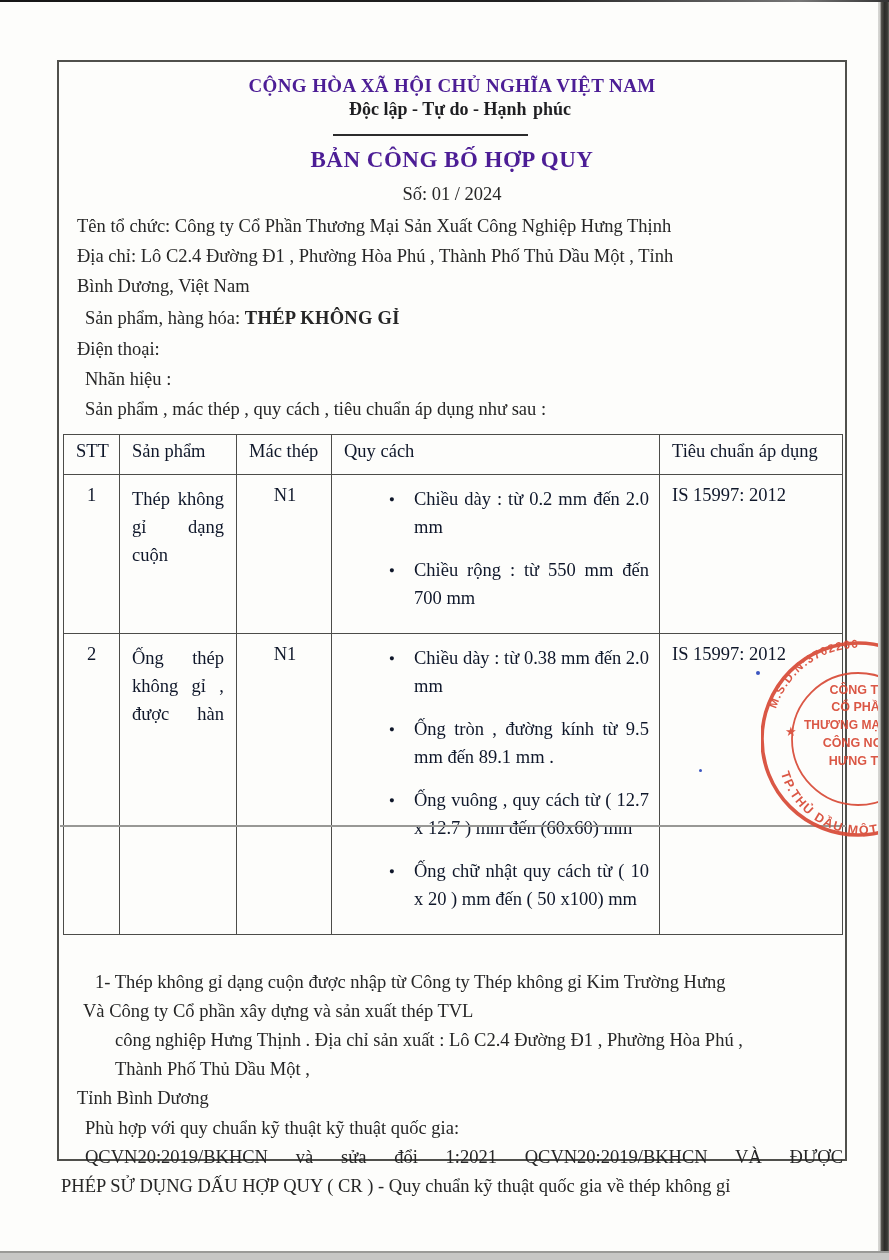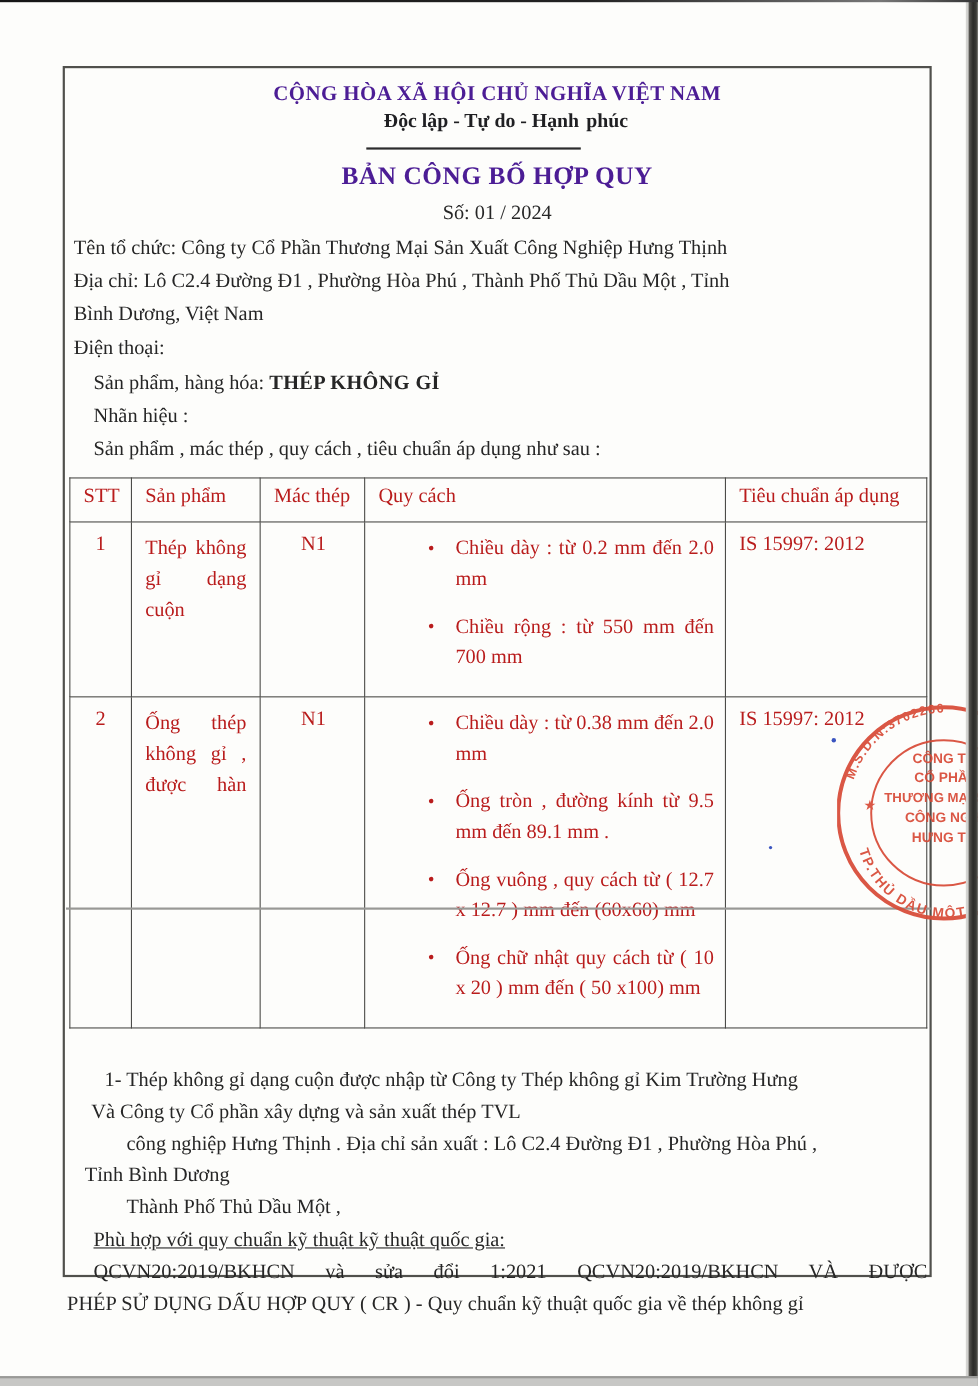--- a/index.html
+++ b/index.html
@@ -22,30 +22,30 @@
   .doc-box {
     position:absolute; left:57px; top:60px; width:790px; height:1101px;
     border:2px solid #50504c;
   }
   .vn-title { margin-top:13px; text-align:center; font-size:19px; font-weight:bold; letter-spacing:.4px; color:#4c1d95; }
   .motto { margin-top:2px; text-align:center; font-size:18px; font-weight:bold; color:#1f1f22; }
   .motto .u { border-bottom:2.5px solid #2c2c2c; padding:0 2px 15px 16px;margin-top:20px; }
   .doc-title { margin-top:27px; text-align:center; font-size:23px; font-weight:bold; letter-spacing:.5px; color:#4c1d95; }
   .doc-no { margin-top:11px; text-align:center; font-size:18.5px; }
 
-  .line { font-size:18.5px; line-height:30px; margin-left:8px; margin-right:14px; }
+  .line { font-size:18.5px; line-height:30px; margin-left:18px; margin-right:14px; }
   .ml26 { margin-left:26px; }
   .org { margin-top:6px; }
   .phone { margin-top:1px; }
   .product { margin-top:2px; }
   .product b { font-weight:bold; letter-spacing:.3px; }
 
   table.spec {
     margin:10px 0 16px 4px; border-collapse:collapse; width:779px;
-    table-layout:fixed; font-size:18.5px; color:#b91c1c;
+    table-layout:fixed; font-size:18.5px; color:#0f172a;
   }
   table.spec th, table.spec td { border:1.6px solid #4c4c49; font-weight:normal; vertical-align:top; }
   table.spec th { height:40px; text-align:left; padding:6px 10px 4px 12px; }
   th.c-stt, td.c-stt { width:56px; text-align:center; padding-left:4px; padding-right:4px; }
   th.c-sp,  td.c-sp  { width:117px; }
   th.c-mt,  td.c-mt  { width:95px; }
   th.c-qc,  td.c-qc  { width:328px; }
   th.c-tc,  td.c-tc  { width:183px; }
   td { padding:10px 10px 6px 12px; }
   td.c-stt { text-align:center; }
@@ -57,21 +57,21 @@
   ul.qc li::before { content:"●"; position:absolute; left:2px; top:0; font-size:9.5px; line-height:28px; }
   .table-echo { position:absolute; left:1px; top:763px; width:786px; height:2px; background:#989895; }
 
   .notes { margin-top:33px; }
   .nline { font-size:18.5px; line-height:29px; margin-right:2px; }
   .n-i1 { margin-left:36px; }
   .n-i2 { margin-left:24px; }
   .n-just { margin-left:36px; text-align:justify; text-align-last:justify; }
   .n-i3 { margin-left:56px; }
   .n-prov { margin-left:18px; }
-  .n-conf { margin-left:26px; margin-top:1px;text-decoration:underline; }
+  .n-conf { margin-left:26px; margin-top:1px; }
   .n-qcvn { margin-left:26px; text-align:justify; text-align-last:justify; }
   .n-last { margin-left:2px; }
 
   .stamp { position:absolute; left:761px; top:636px; width:200px; height:205px; z-index:5; opacity:.92; }
   .stamp text { font-family:"Liberation Sans","DejaVu Sans",sans-serif; font-weight:bold; }
 </style>
 </head>
 <body>
 
 <div class="page">
@@ -82,22 +82,22 @@
 
     <div class="vn-title">CỘNG HÒA XÃ HỘI CHỦ NGHĨA VIỆT NAM</div>
     <div class="motto"><span class="u">Độc lập - Tự do - Hạnh</span><span> phúc</span></div>
 
     <div class="doc-title">BẢN CÔNG BỐ HỢP QUY</div>
     <div class="doc-no">Số: 01 / 2024</div>
 
     <div class="line org">Tên tổ chức: Công ty Cổ Phần Thương Mại Sản Xuất Công Nghiệp Hưng Thịnh</div>
     <div class="line">Địa chỉ: Lô C2.4 Đường Đ1 , Phường Hòa Phú , Thành Phố Thủ Dầu Một , Tỉnh</div>
     <div class="line">Bình Dương, Việt Nam</div>
+    <div class="line ml26 product"><span>Sản phẩm, hàng hóa: </span><b>THÉP KHÔNG GỈ</b></div>
     <div class="line phone">Điện thoại:</div>
-    <div class="line ml26 product"><span>Sản phẩm, hàng hóa: </span><b>THÉP KHÔNG GỈ</b></div>
     <div class="line ml26">Nhãn hiệu :</div>
     <div class="line ml26">Sản phẩm , mác thép , quy cách , tiêu chuẩn áp dụng như sau :</div>
 
     <table class="spec">
       <tbody>
           <tr>
         <th class="c-stt">STT</th>
         <th class="c-sp">Sản phẩm</th>
         <th class="c-mt">Mác thép</th>
         <th class="c-qc">Quy cách</th>
@@ -134,22 +134,22 @@
         <td class="c-tc">IS 15997: 2012</td>
       </tr>
     </tbody>
       </table>
     <div class="table-echo"></div>
 
     <div class="notes">
       <div class="nline n-i1">1- Thép không gỉ dạng cuộn được nhập từ Công ty Thép không gỉ Kim Trường Hưng</div>
       <div class="nline n-i2">Và Công ty Cổ phần xây dựng và sản xuất thép TVL</div>
       <div class="nline n-i3">công nghiệp Hưng Thịnh . Địa chỉ sản xuất : Lô C2.4 Đường Đ1 , Phường Hòa Phú ,</div>
+      <div class="nline n-i3">Thành Phố Thủ Dầu Một ,</div>
       <div class="nline n-prov">Tỉnh Bình Dương</div>
-      <div class="nline n-i3">Thành Phố Thủ Dầu Một ,</div>
       <div class="nline n-conf">Phù hợp với quy chuẩn kỹ thuật kỹ thuật quốc gia:</div>
       <div class="nline n-qcvn">QCVN20:2019/BKHCN và sửa đổi 1:2021 QCVN20:2019/BKHCN VÀ ĐƯỢC</div>
       <div class="nline n-last">PHÉP SỬ DỤNG DẤU HỢP QUY ( CR ) - Quy chuẩn kỹ thuật quốc gia về thép không gỉ</div>
     </div>
   </div>
 
   <svg class="stamp" viewBox="0 0 200 205" width="200" height="205">
     <g fill="none" stroke="#d84a36">
       <circle cx="97" cy="103" r="96" stroke-width="3.6"></circle>
       <circle cx="97" cy="103" r="66" stroke-width="1.8"></circle>

